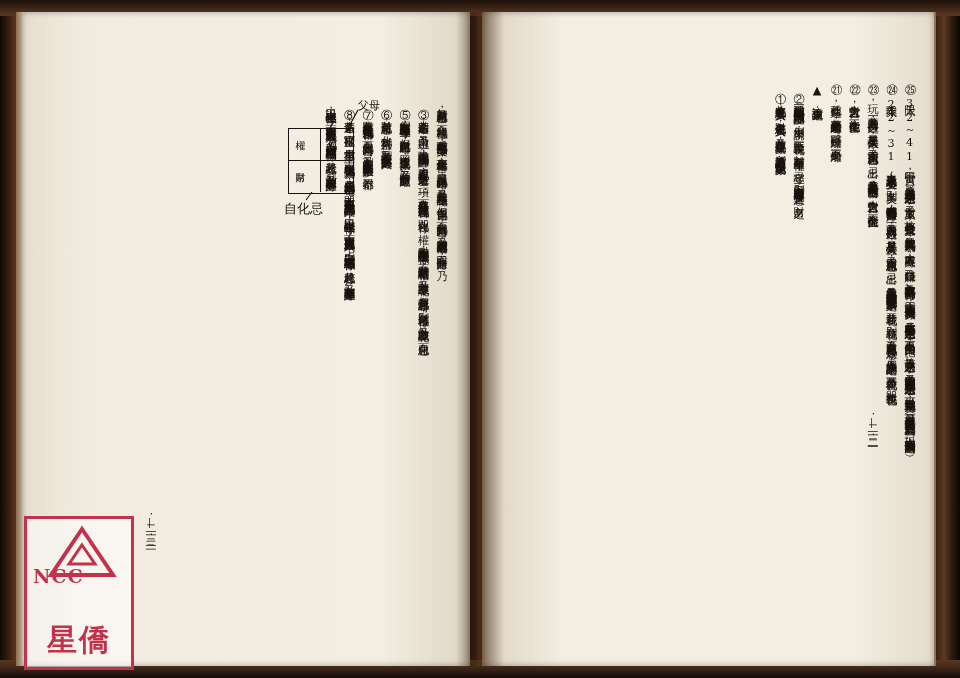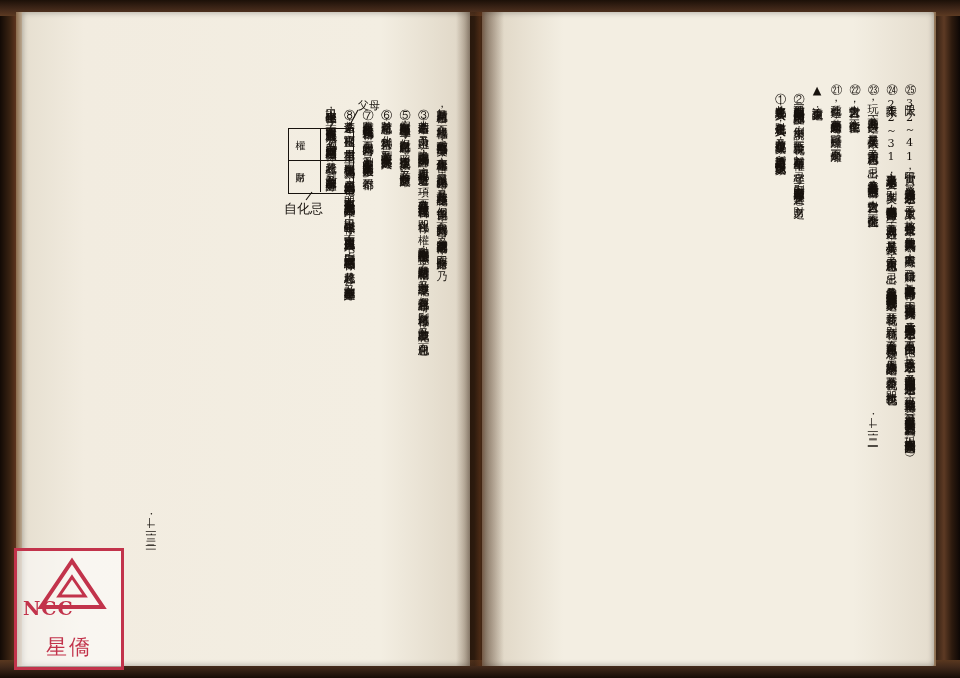--- a/index.html
+++ b/index.html
@@ -183,46 +183,46 @@
     left: 34px; top: 104px;
     writing-mode: horizontal-tb;
     font-family: "DejaVu Serif","Liberation Serif",serif;
     font-size: 13px;
     color: #17120d;
   }
 
   
   .stamp {
     position: absolute;
-    left: 14px;
+    left: 24px;
     bottom: 8px;
     width: 110px;
-    height: 122px;
+    height: 154px;
     border: 3px solid #c2334b;
     background: rgba(255,255,255,0.55);
     box-sizing: border-box;
   }
   .stamp svg { position: absolute; left: 0; top: 0; }
   .stamp .ncc {
     position: absolute;
     left: 6px; top: 46px;
     font-family: "DejaVu Serif","Liberation Serif",serif;
     font-size: 19px;
     font-weight: bold;
     color: #c2334b;
     letter-spacing: 1px;
   }
   .stamp .cn {
     position: absolute;
     left: 50%;
     transform: translateX(-50%);
     bottom: 6px;
     font-family: "DejaVu Serif","Liberation Serif",serif;
-    font-size: 21px;
-    font-weight: normal;
+    font-size: 30px;
+    font-weight: bold;
     color: #c2334b;
     letter-spacing: 2px;
     white-space: nowrap;
     margin-top: 12px;
   }
 </style>
 </head>
 <body>
 
 <div id="scene">

